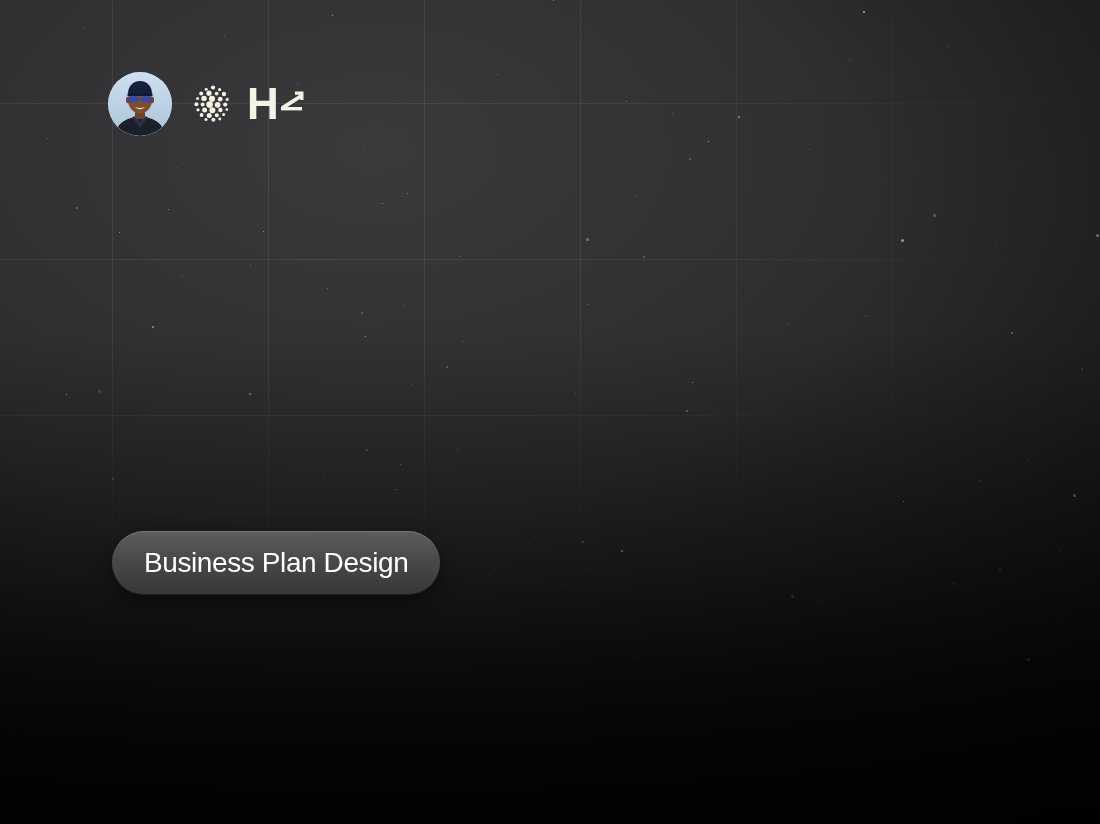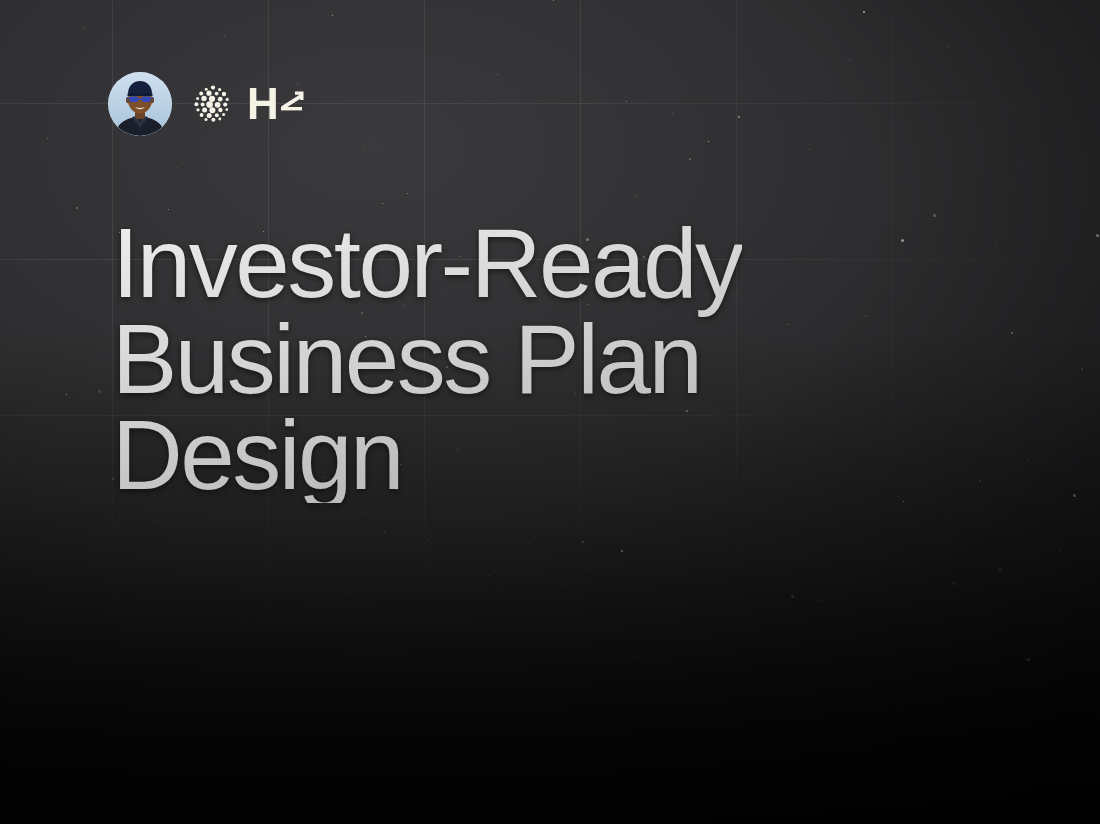--- a/index.html
+++ b/index.html
@@ -418,18 +418,18 @@
                 <path d="M16.0 5.5 L24.5 5.5 L24.5 14.0 L21.2 14.0 L21.2 8.8 L16.0 8.8 Z"></path>
                 <rect x="2" y="21.0" width="21" height="3.4"></rect>
               </g>
             </svg>
           </span>
       </div>
 
     </div>
   </div>
 
-  <div class="headline">Investor-Ready
-Business Plan
-Design</div>
-
+
+  <div class="pill">
+    <span class="pill-label">Business Plan Design</span>
+  </div>
 
 </div>
 
 </body></html>

